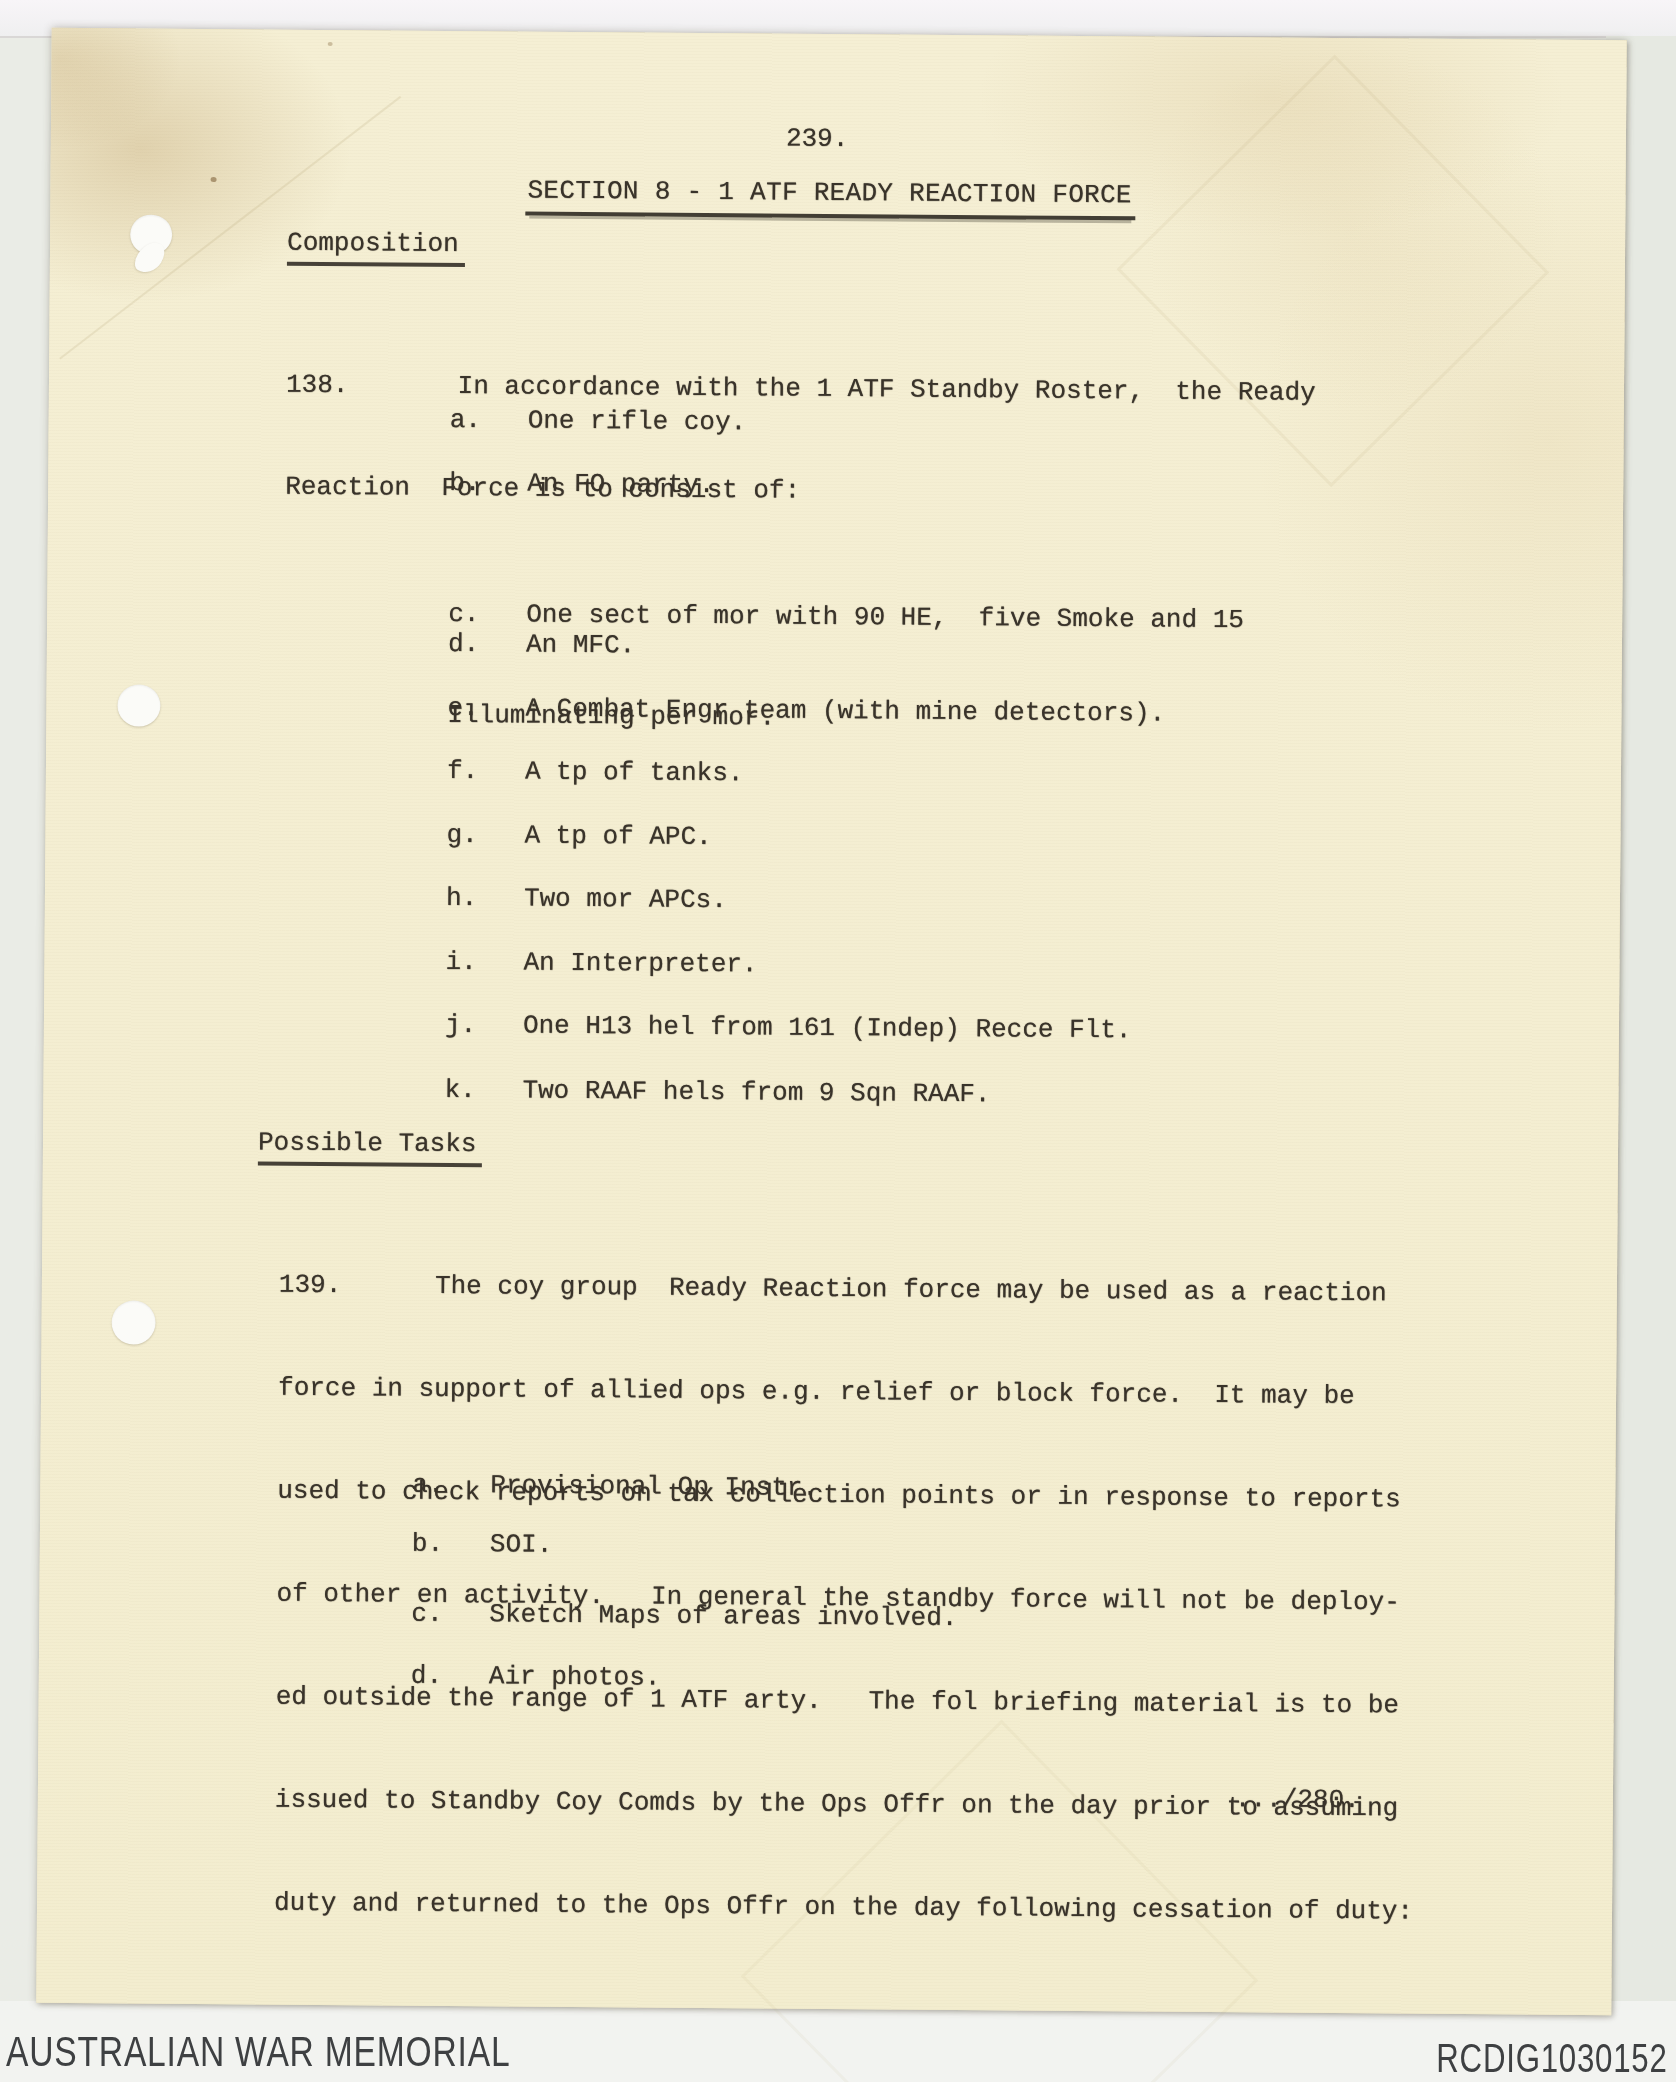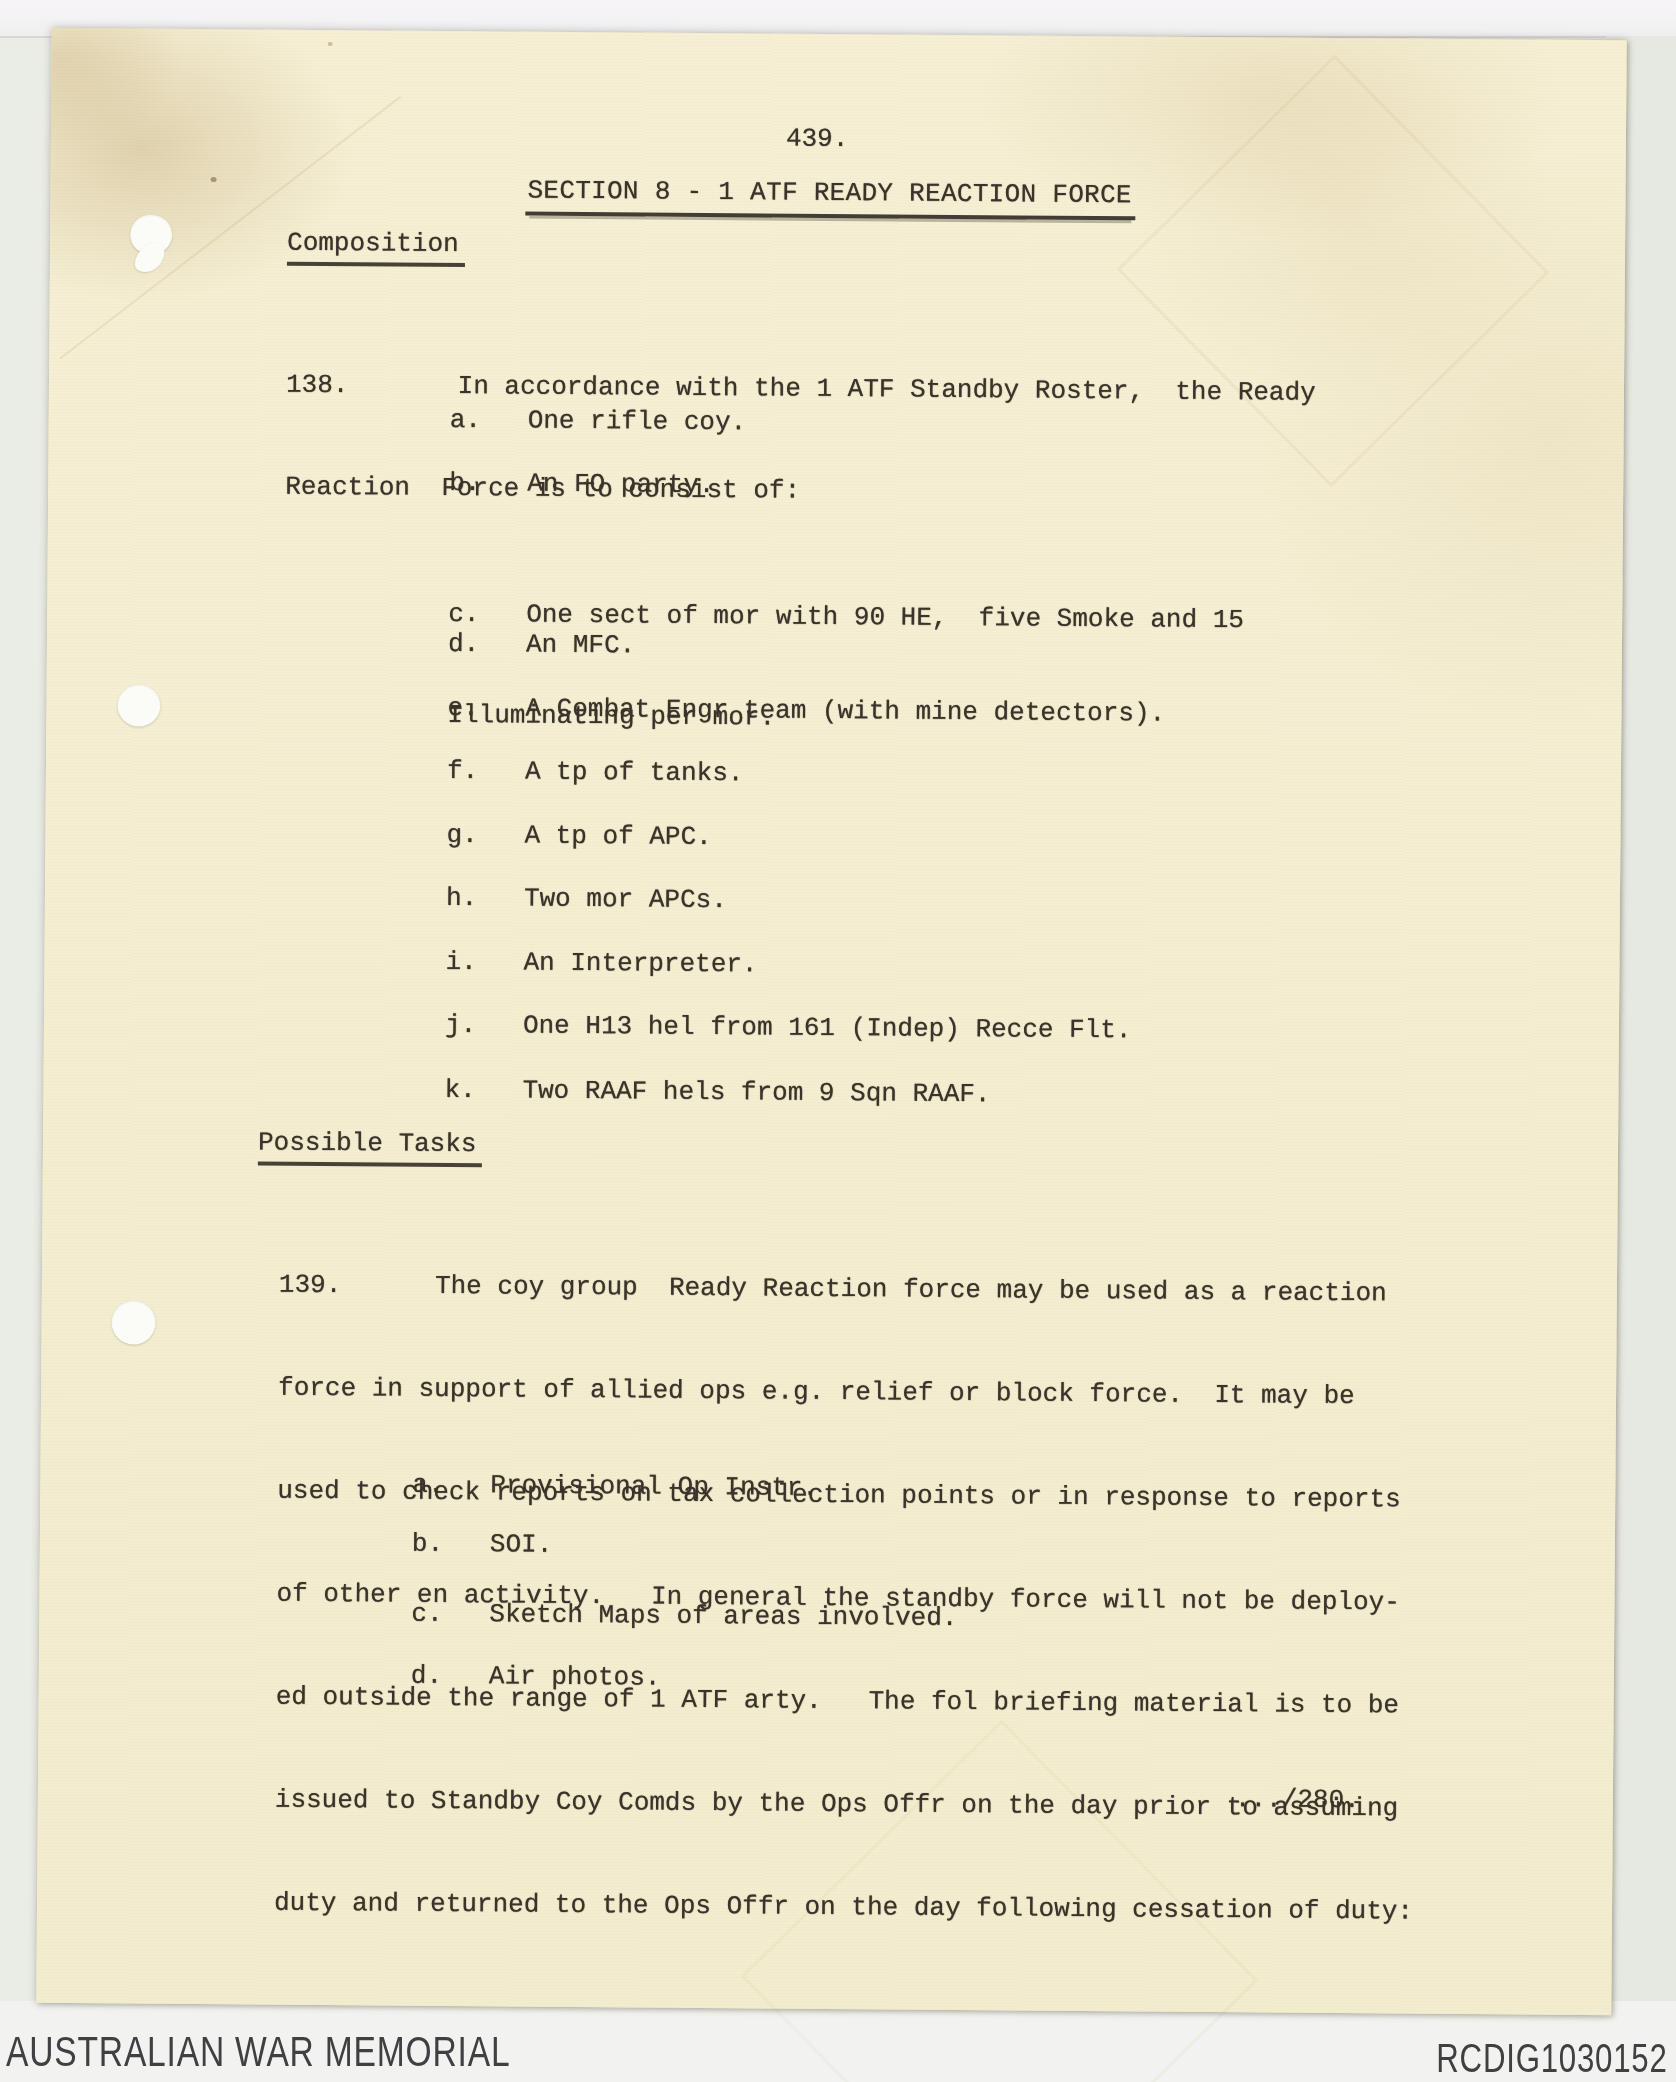--- a/index.html
+++ b/index.html
@@ -101,21 +101,21 @@
   <div class="diamond" style="left:780px;top:1760px;width:360px;height:360px;border-color:rgba(180,160,110,.08);"></div>
   <div class="crease" style="left:10px;top:330px;width:430px;transform:rotate(-38deg);"></div>
   <div class="speck" style="left:160px;top:148px;width:6px;height:5px;"></div>
   <div class="speck" style="left:276px;top:12px;width:5px;height:4px;opacity:.6;"></div>
 
   <div class="hole" style="left:80px;top:186px;width:42px;height:40px;"></div>
   <div class="hole-tail" style="left:88px;top:212px;width:24px;height:34px;"></div>
   <div class="hole" style="left:71px;top:656px;width:43px;height:42px;"></div>
   <div class="hole" style="left:70px;top:1272px;width:44px;height:44px;"></div>
 
-  <div class="typed" style="left:735px;top:88px;">439.</div>
+  <div class="typed" style="left:735px;top:88px;">239.</div>
 
   <div class="typed" style="left:475px;top:142px;"><span class="u-title">SECTION 8 - 1 ATF READY REACTION FORCE</span></div>
 
   <div class="typed" style="left:237px;top:196px;"><span class="u-head">Composition</span></div>
 
   <div class="typed" style="left:237px;top:270px;">
     <div>138.       In accordance with the 1 ATF Standby Roster,  the Ready</div>
     <div>Reaction  Force is to consist of:</div>
   </div>
 

